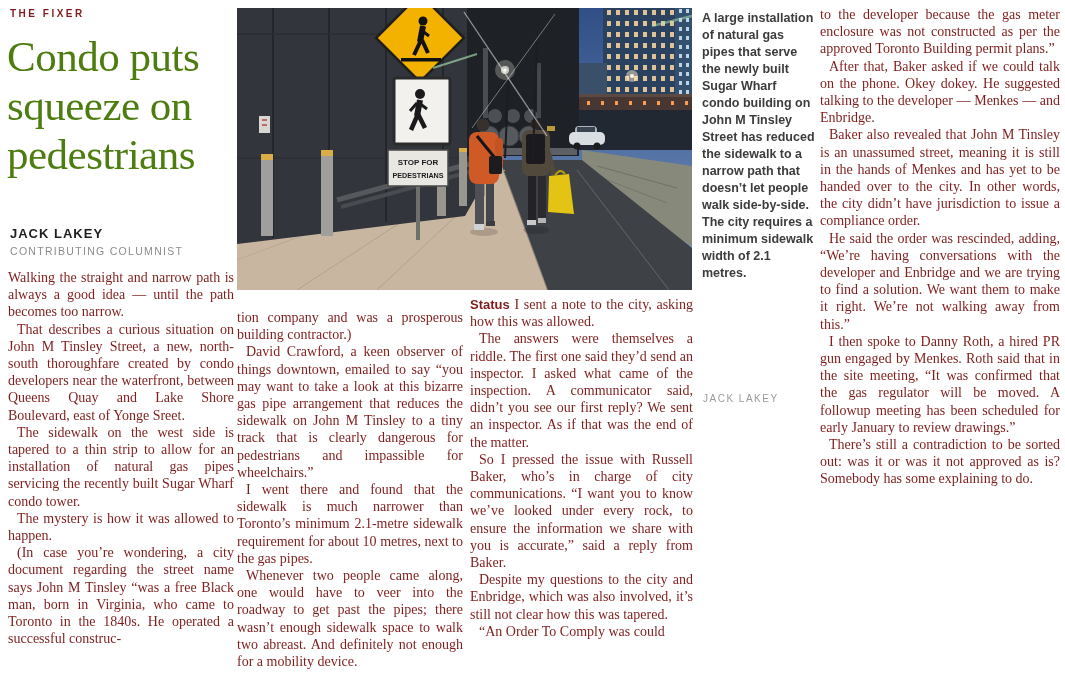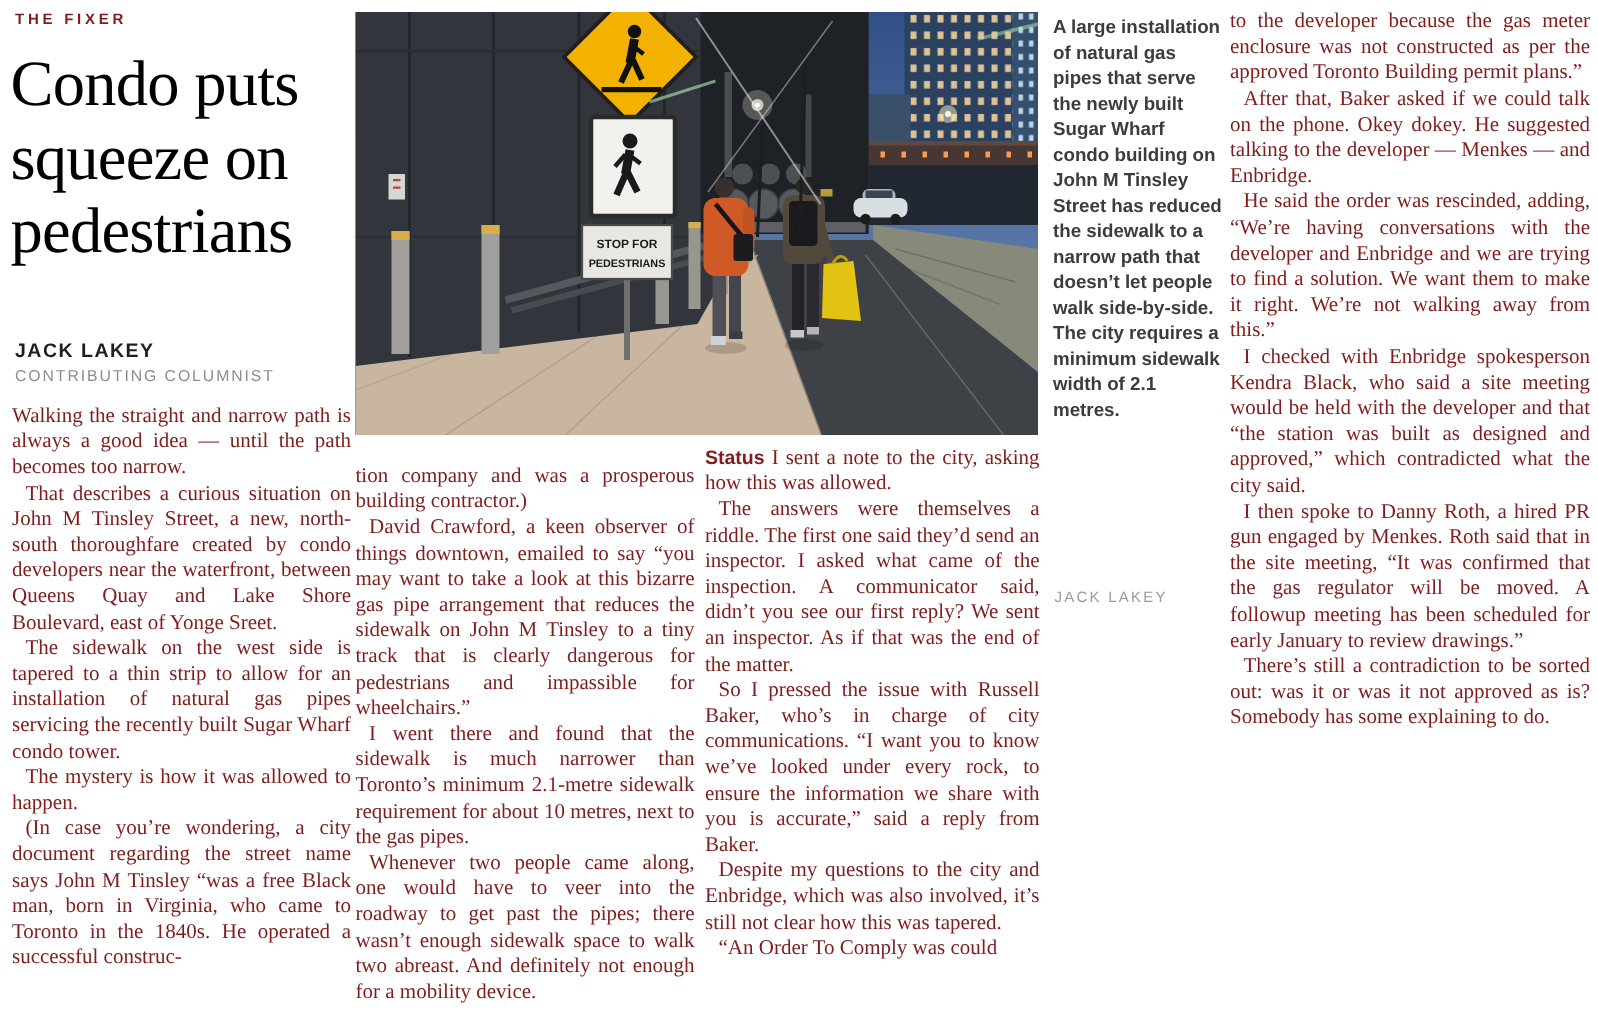--- a/index.html
+++ b/index.html
@@ -1,21 +1,21 @@
 <!DOCTYPE html>
 <html><head>
 <meta charset="utf-8">
 <style>
   html,body{margin:0;padding:0;background:#ffffff;}
   .page{position:relative;width:1065px;height:682px;background:#fff;overflow:hidden;
         font-family:"Liberation Serif",serif;color:#222;}
   .kicker{position:absolute;left:10px;top:8px;font-family:"Liberation Sans",sans-serif;
           font-weight:bold;font-size:10px;letter-spacing:2.5px;color:#7f1d1d;}
   .headline{position:absolute;left:7px;top:32px;width:232px;font-size:43px;line-height:49px;
-            color:#000000;font-weight:400;letter-spacing:-0.5px;}
+            color:#4d7c0f;font-weight:400;letter-spacing:-0.5px;}
   .byline-name{position:absolute;left:10px;top:226px;font-family:"Liberation Sans",sans-serif;
                font-weight:bold;font-size:13px;letter-spacing:1px;color:#1e1e1e;}
   .byline-role{position:absolute;left:10px;top:245px;font-family:"Liberation Sans",sans-serif;
                font-size:10.5px;letter-spacing:1.3px;color:#8c8c8c;}
   .bodycol{position:absolute;font-size:14px;line-height:17.2px;text-align:justify;color:#7f1d1d;}
   .bodycol p{margin:0;}
   .bodycol p + p{text-indent:9px;}
   .col1{left:8px;top:269px;width:226px;}
   .col2{left:237px;top:309px;width:226px;}
   .col3{left:470px;top:296px;width:223px;}
@@ -251,19 +251,19 @@
     <p>Despite my questions to the city and Enbridge, which was also involved, it’s still not clear how this was tapered.</p>
     <p>“An Order To Comply was could</p>
   </div>
 
   <div class="caption">A large installation of natural gas pipes that serve the newly built Sugar Wharf condo building on John M Tinsley Street has reduced the sidewalk to a narrow path that doesn’t let people walk side-by-side. The city requires a minimum sidewalk width of 2.1 metres.</div>
   <div class="caption-credit">JACK LAKEY</div>
 
   <div class="bodycol col4">
     <p>to the developer because the gas meter enclosure was not constructed as per the approved Toronto Building permit plans.”</p>
     <p>After that, Baker asked if we could talk on the phone. Okey dokey. He suggested talking to the developer — Menkes — and Enbridge.</p>
+    <p>Baker also revealed that John M Tinsley is an unassumed street, meaning it is still in the hands of Menkes and has yet to be handed over to the city. In other words, the city didn’t have jurisdiction to issue a compliance order.</p>
     <p>He said the order was rescinded, adding, “We’re having conversations with the developer and Enbridge and we are trying to find a solution. We want them to make it right. We’re not walking away from this.”</p>
-    <p>I checked with Enbridge spokesperson Kendra Black, who said a site meeting would be held with the developer and that “the station was built as designed and approved,” which contradicted what the city said.</p>
     <p>I then spoke to Danny Roth, a hired PR gun engaged by Menkes. Roth said that in the site meeting, “It was confirmed that the gas regulator will be moved. A followup meeting has been scheduled for early January to review drawings.”</p>
     <p>There’s still a contradiction to be sorted out: was it or was it not approved as is? Somebody has some explaining to do.</p>
   </div>
 
 </div>
 
 </body></html>

